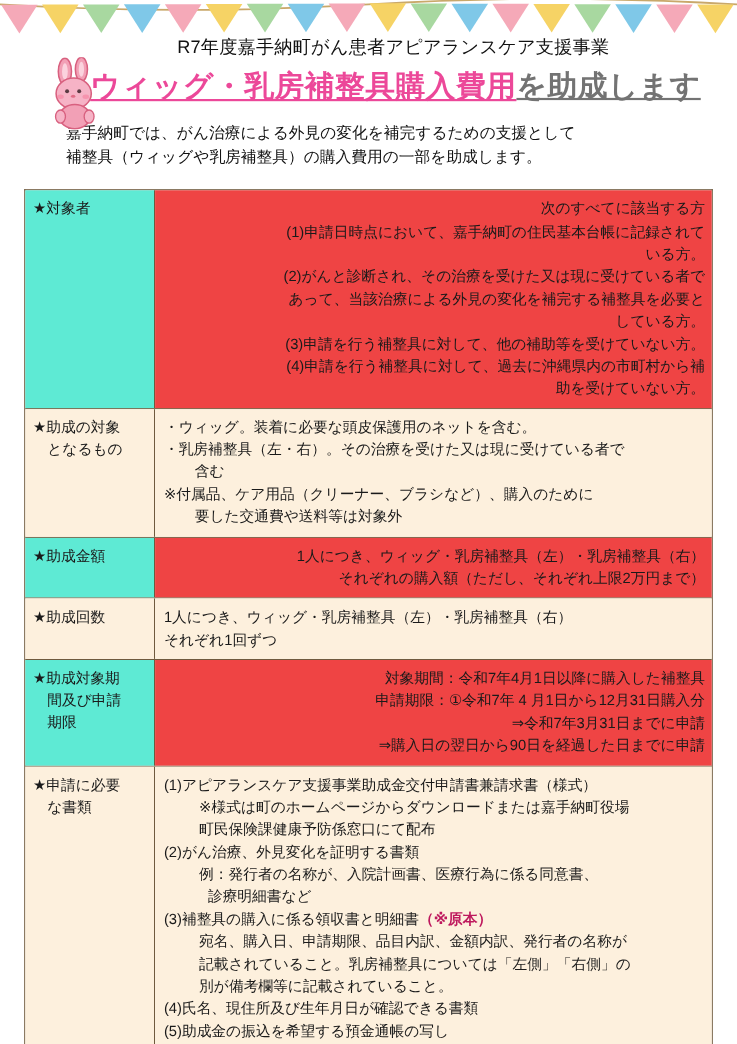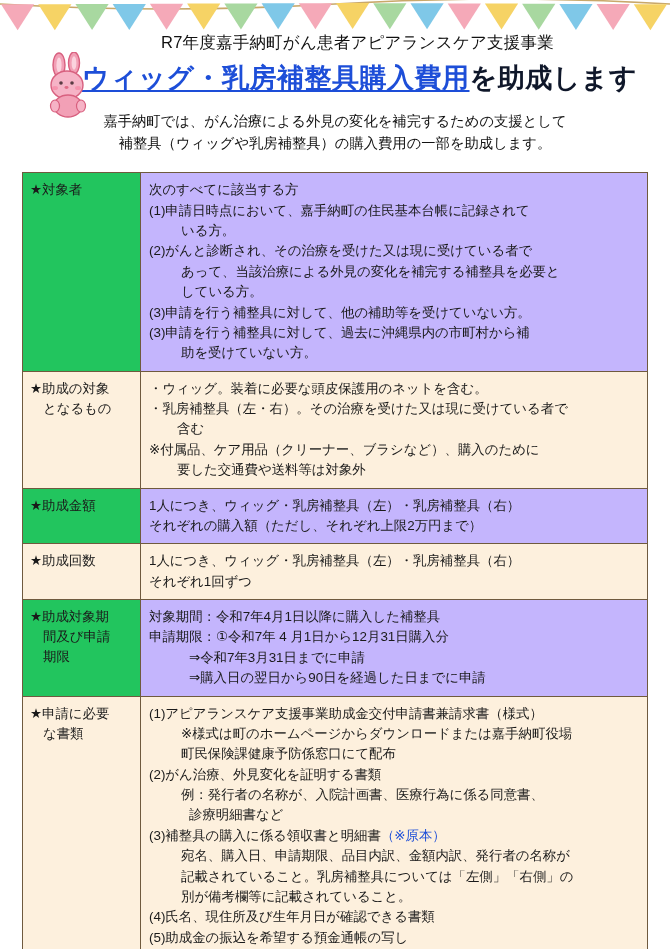--- a/index.html
+++ b/index.html
@@ -46,40 +46,40 @@
     margin-top: 6px;
     padding-left: 22px;
   }
   .title-main {
     font-size: 27px;
     font-weight: bold;
     letter-spacing: 0.5px;
     white-space: nowrap;
   }
   .title-em {
-    color: #1d4ed8;
+    color: #ec4899;
     text-decoration: underline;
     text-underline-offset: 3px;
     text-decoration-thickness: 2px;
   }
   .title-tail {
-    color: #0f172a;
+    color: #737373;
+    text-decoration: underline;
   }
   .bunny {
     position: absolute;
     left: 14px;
     top: 52px;
     width: 58px;
     height: 66px;
   }
 
   
   .lead {
     margin: 14px 0 0 0;
-    text-align: center;
     font-size: 14.3px;
     line-height: 1.55;
     color: #111;
     padding: 0 60px;
   }
 
   
   .table-wrap {
     margin: 18px 22px 0 22px;
     border: 1.6px solid #6f5a3e;
@@ -91,52 +91,53 @@
     min-height: 0;
   }
   .cell-head {
     width: 118px;
     min-width: 118px;
     box-sizing: border-box;
     padding: 7px 5px 7px 7px;
     font-size: 13.4px;
     line-height: 1.5;
     border-right: 1.6px solid #6f5a3e;
-    background: #22c55e;
+    background: #5eead4;
   }
   .cell-head .indent {
     display: block;
     padding-left: 13px;
   }
   .cell-body {
     flex: 1;
     box-sizing: border-box;
     padding: 7px 6px 7px 8px;
     font-size: 13.4px;
     line-height: 1.52;
   }
   .row.alt .cell-body,
   .row.alt .cell-head {
     background: #fdf0dd;
   }
   .row.plain .cell-body {
-    background: #c4b5fd;
+    background: #ef4444;
+    text-align: right;
   }
   .ln {
     display: block;
     white-space: pre;
   }
   .i2 { padding-left: 28px; text-indent: 0; }
   .i3 { padding-left: 18px; text-indent: -18px; }
   .i4 { padding-left: 32px; text-indent: 0; }
   .i5 { padding-left: 26px; text-indent: -26px; }
   .i6 { padding-left: 40px; text-indent: 0; }
   .red {
-    color: #1d4ed8;
-    font-weight: normal;
+    color: #be185d;
+    font-weight: bold;
     text-align: right;
   }
 </style>
 </head>
 <body>
 
 <div class="bunting">
   <svg width="670" height="34" viewBox="0 0 670 34">
     <path d="M0 4 Q 167 14 335 4 Q 503 -6 670 4" stroke="#c9a86a" stroke-width="1.6" fill="none"></path>
     <g id="flags">
@@ -199,21 +200,21 @@
           <span class="ln">★対象者</span>
         </div>
         <div class="cell-body">
           <span class="ln ">次のすべてに該当する方</span>
           <span class="ln i3">(1)申請日時点において、嘉手納町の住民基本台帳に記録されて</span>
           <span class="ln i4">いる方。</span>
           <span class="ln i3">(2)がんと診断され、その治療を受けた又は現に受けている者で</span>
           <span class="ln i4">あって、当該治療による外見の変化を補完する補整具を必要と</span>
           <span class="ln i4">している方。</span>
           <span class="ln i3">(3)申請を行う補整具に対して、他の補助等を受けていない方。</span>
-          <span class="ln i3">(3)申請を行う補整具に対して、過去に沖縄県内の市町村から補</span>
+          <span class="ln i3">(4)申請を行う補整具に対して、過去に沖縄県内の市町村から補</span>
           <span class="ln i4">助を受けていない方。</span>
         </div>
       </div>
       <div class="row alt">
         <div class="cell-head">
           <span class="ln">★助成の対象</span>
           <span class="ln indent">となるもの</span>
         </div>
         <div class="cell-body">
           <span class="ln ">・ウィッグ。装着に必要な頭皮保護用のネットを含む。</span>

